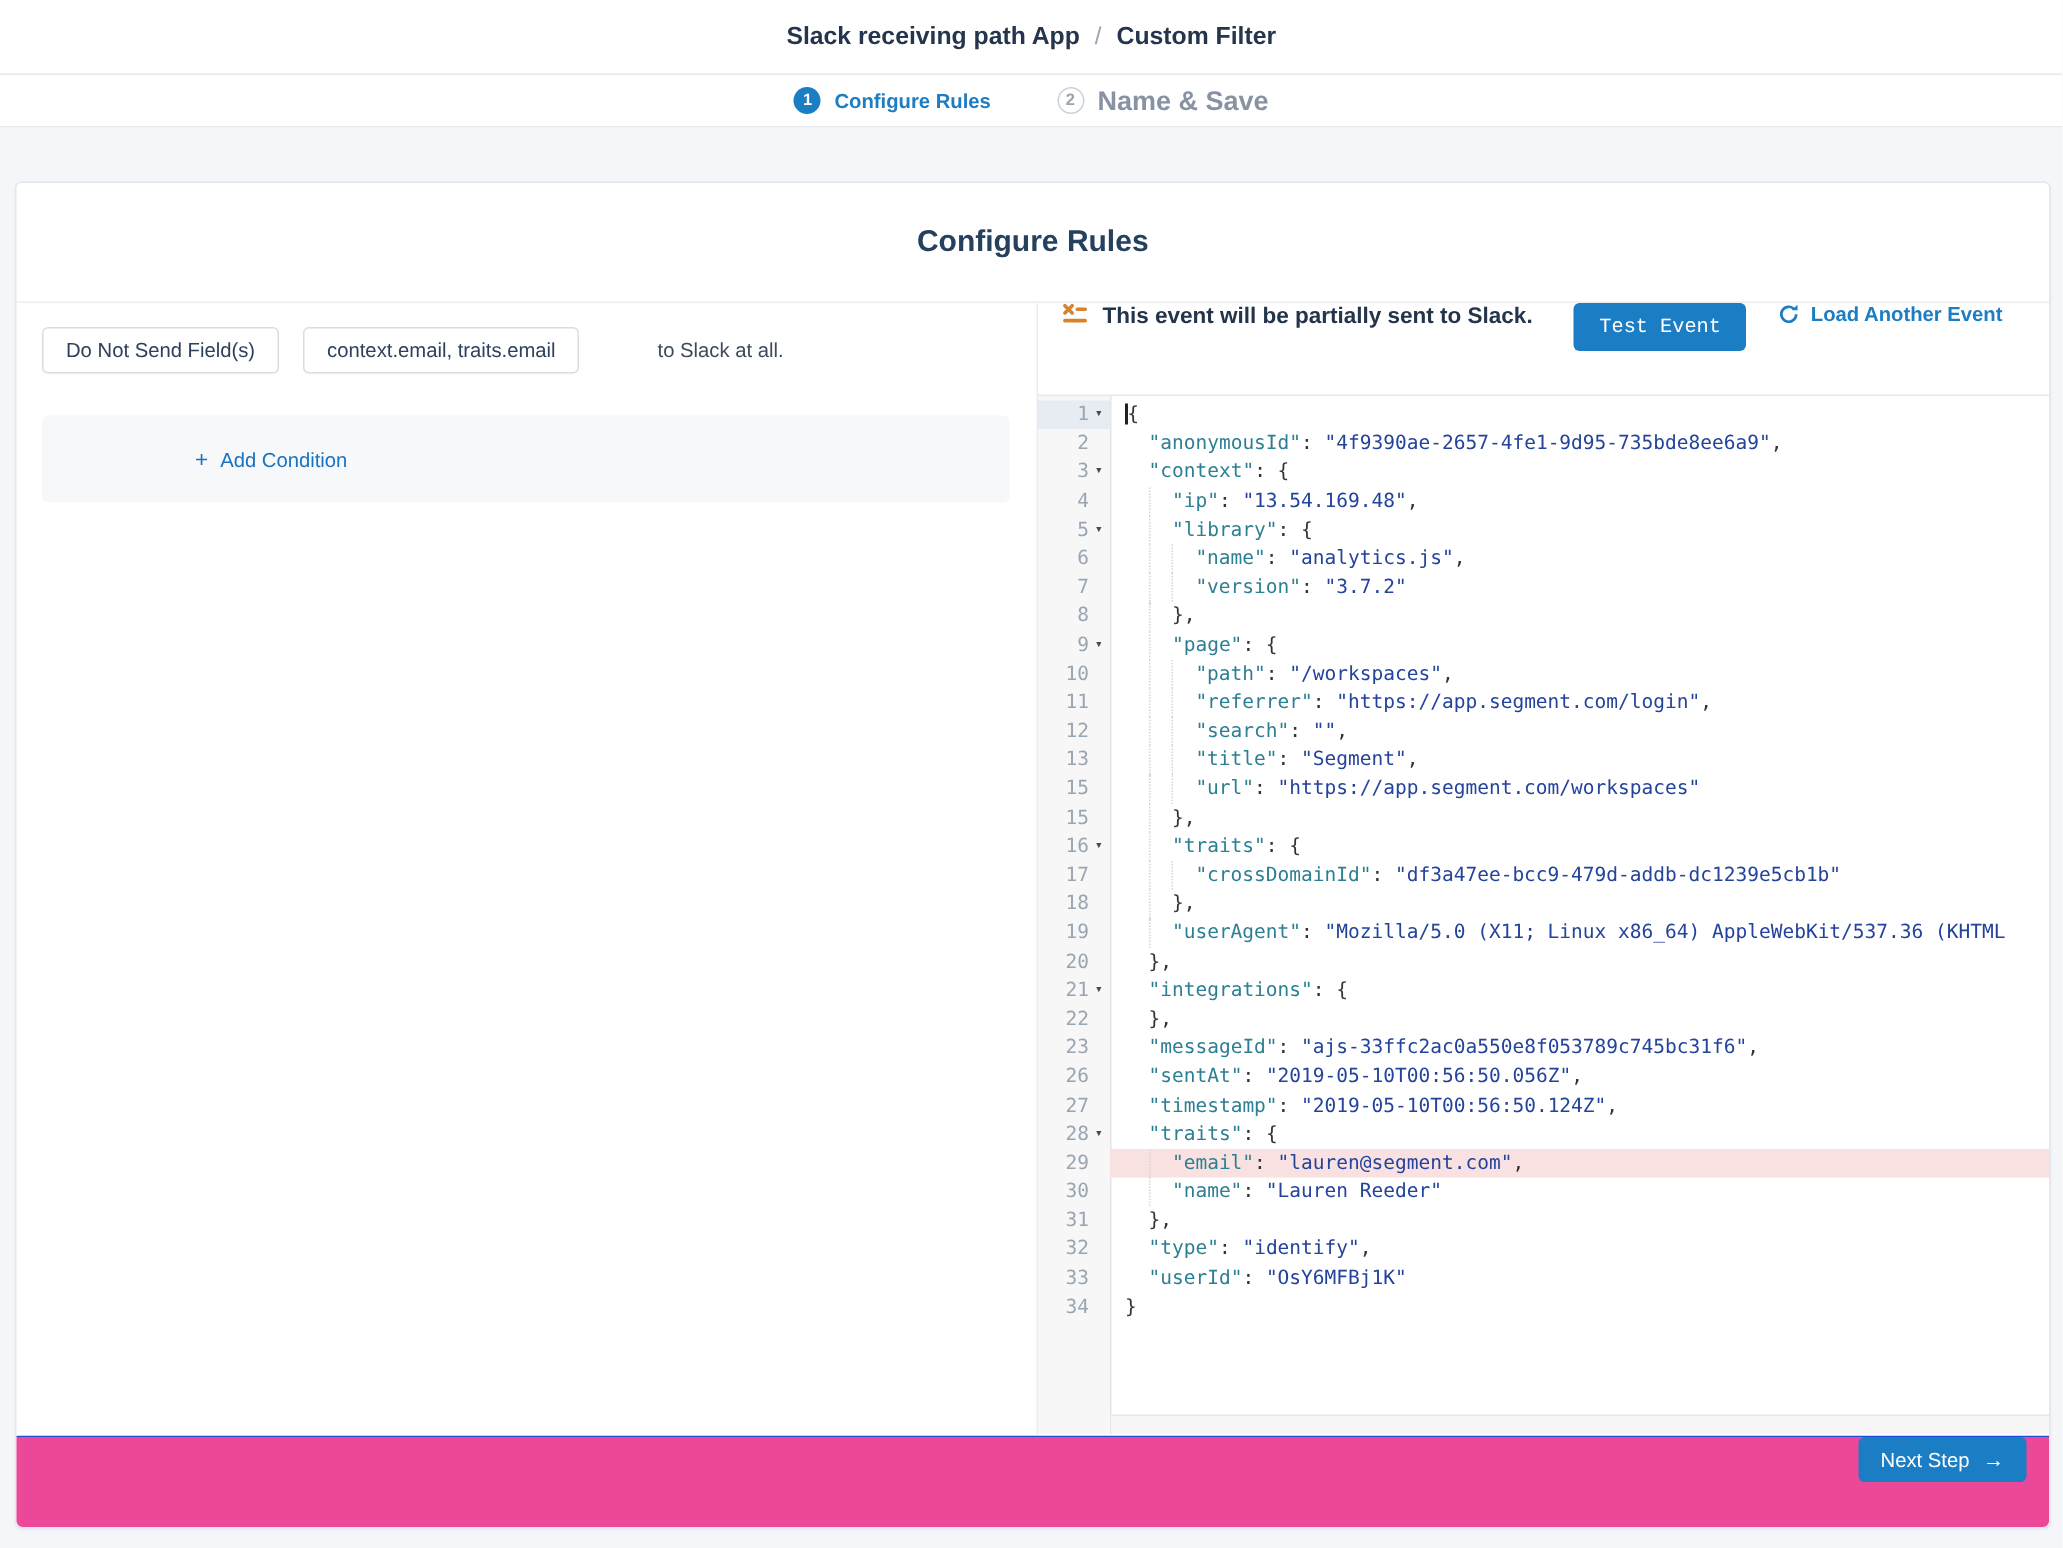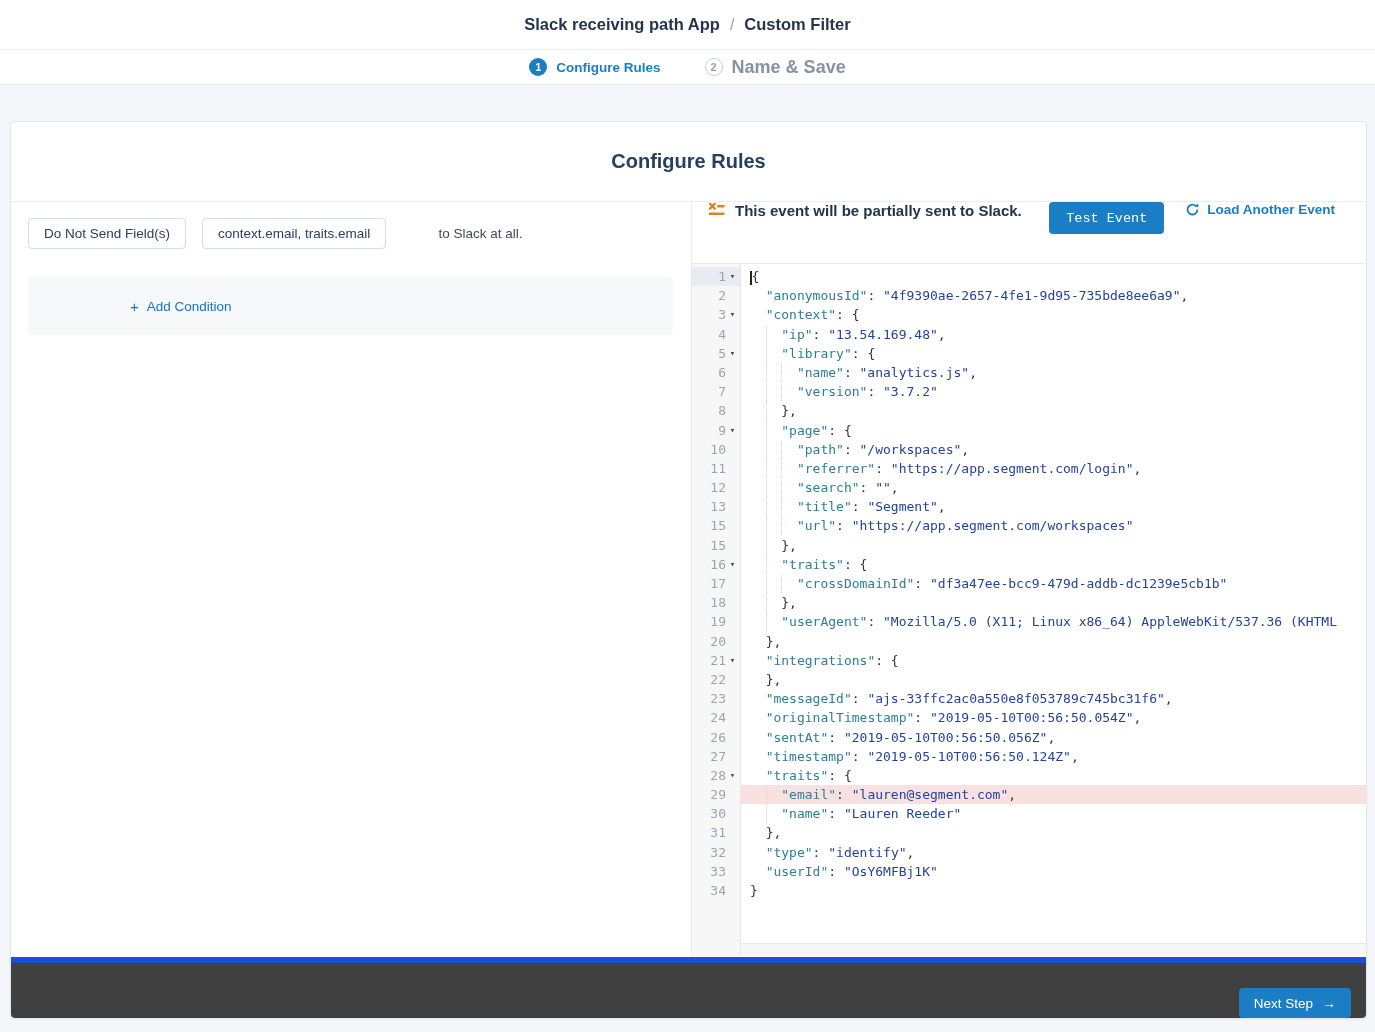--- a/index.html
+++ b/index.html
@@ -106,23 +106,23 @@
   .tk-k { color:#2d7f93; }
   .tk-s { color:#24439b; }
   .tk-p { color:#333; }
   .cm-cursor { display:inline-block; width:1.5px; height:14px; background:#222; vertical-align:middle; }
   .hscroll {
     position:absolute; left:49px; right:0; bottom:0; height:13px;
     background:#f6f6f6; border-top:1px solid #e8e8e8;
   }
   
   .card-footer {
-    height:61px; background:#404040; border-top:6px solid #1d4ed8;
+    height:61px; background:#ec4899; border-top:1px solid #1d4ed8;
     border-radius:0 0 4px 4px;
-    display:flex; align-items:flex-end; justify-content:flex-end; padding-right:15px;
+    display:flex; align-items:flex-start; justify-content:flex-end; padding-right:15px;
   }
   .btn-next {
     height:30px; padding:0 15px; background:#1b7dc4; color:#fff;
     border:none; border-radius:4px; font-size:13.5px; cursor:pointer;
     display:flex; align-items:center; gap:9px;
     font-family:"Liberation Sans", sans-serif;
   }
   .btn-next .arrow { font-size:14px; }
 </style>
 </head>
@@ -348,27 +348,20 @@
             </div>
             <div class="cm-line">
               <div class="cm-gutter">
                 <span class="cm-num">23</span>
                 <span class="cm-fold"></span>
               </div>
               <div class="cm-code"><span class="cm-ind"></span><span class="tk-k">"messageId"</span><span class="tk-p">: </span><span class="tk-s">"ajs-33ffc2ac0a550e8f053789c745bc31f6"</span><span class="tk-p">,</span></div>
             </div>
             <div class="cm-line">
               <div class="cm-gutter">
-                <span class="cm-num">24</span>
-                <span class="cm-fold"></span>
-              </div>
-              <div class="cm-code"><span class="cm-ind"></span><span class="tk-k">"originalTimestamp"</span><span class="tk-p">: </span><span class="tk-s">"2019-05-10T00:56:50.054Z"</span><span class="tk-p">,</span></div>
-            </div>
-            <div class="cm-line">
-              <div class="cm-gutter">
                 <span class="cm-num">26</span>
                 <span class="cm-fold"></span>
               </div>
               <div class="cm-code"><span class="cm-ind"></span><span class="tk-k">"sentAt"</span><span class="tk-p">: </span><span class="tk-s">"2019-05-10T00:56:50.056Z"</span><span class="tk-p">,</span></div>
             </div>
             <div class="cm-line">
               <div class="cm-gutter">
                 <span class="cm-num">27</span>
                 <span class="cm-fold"></span>
               </div>

